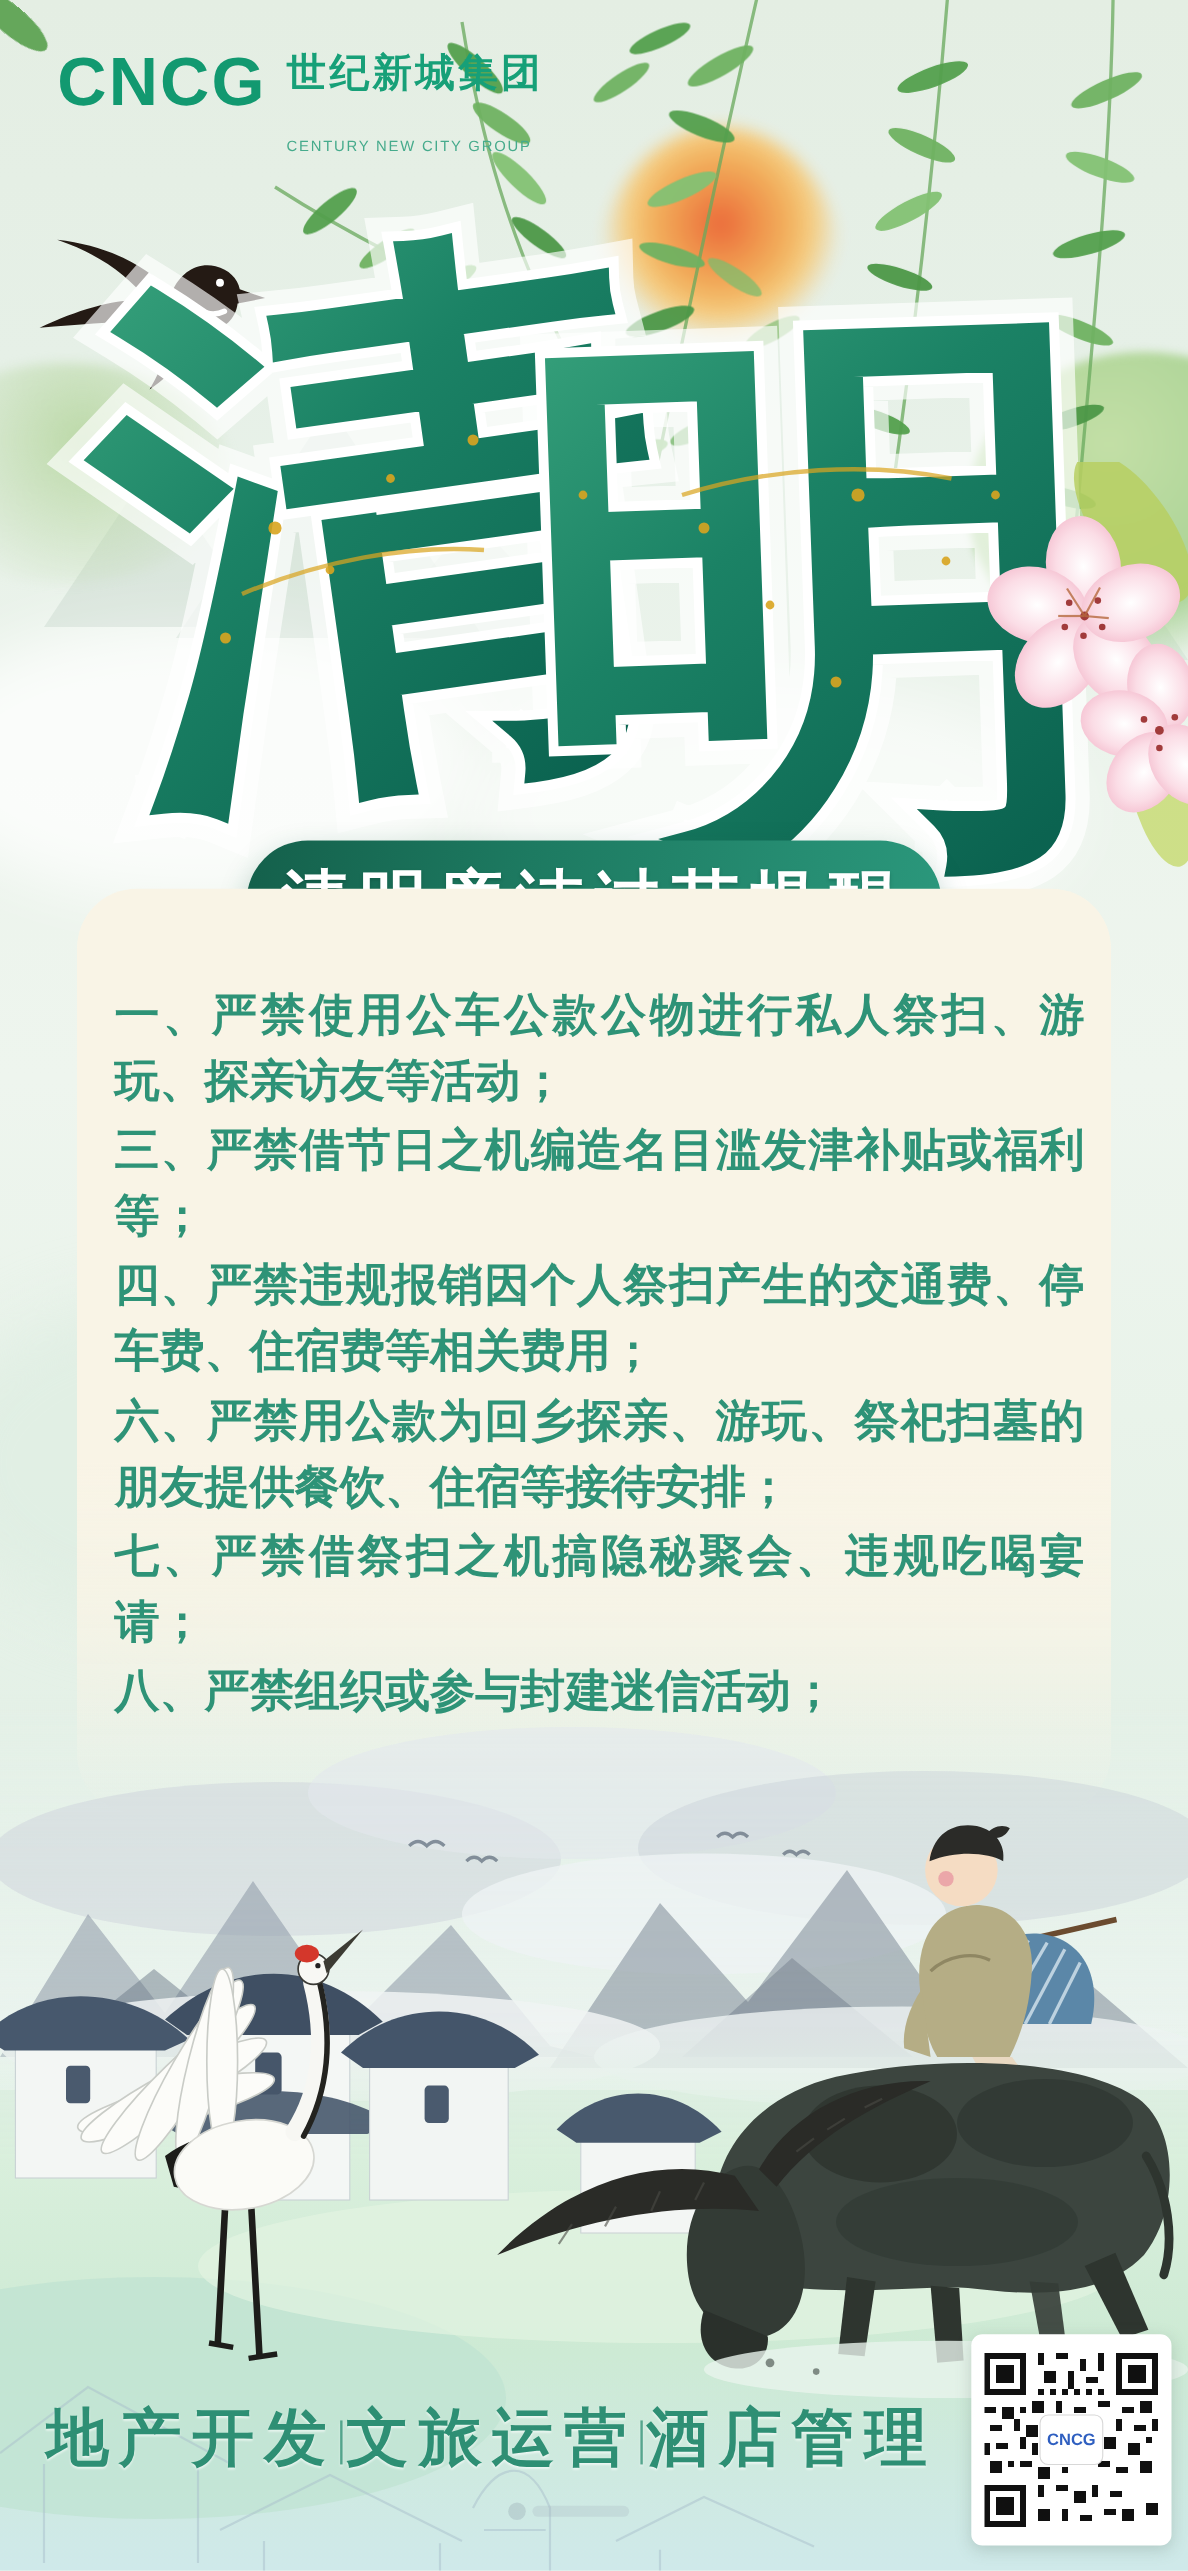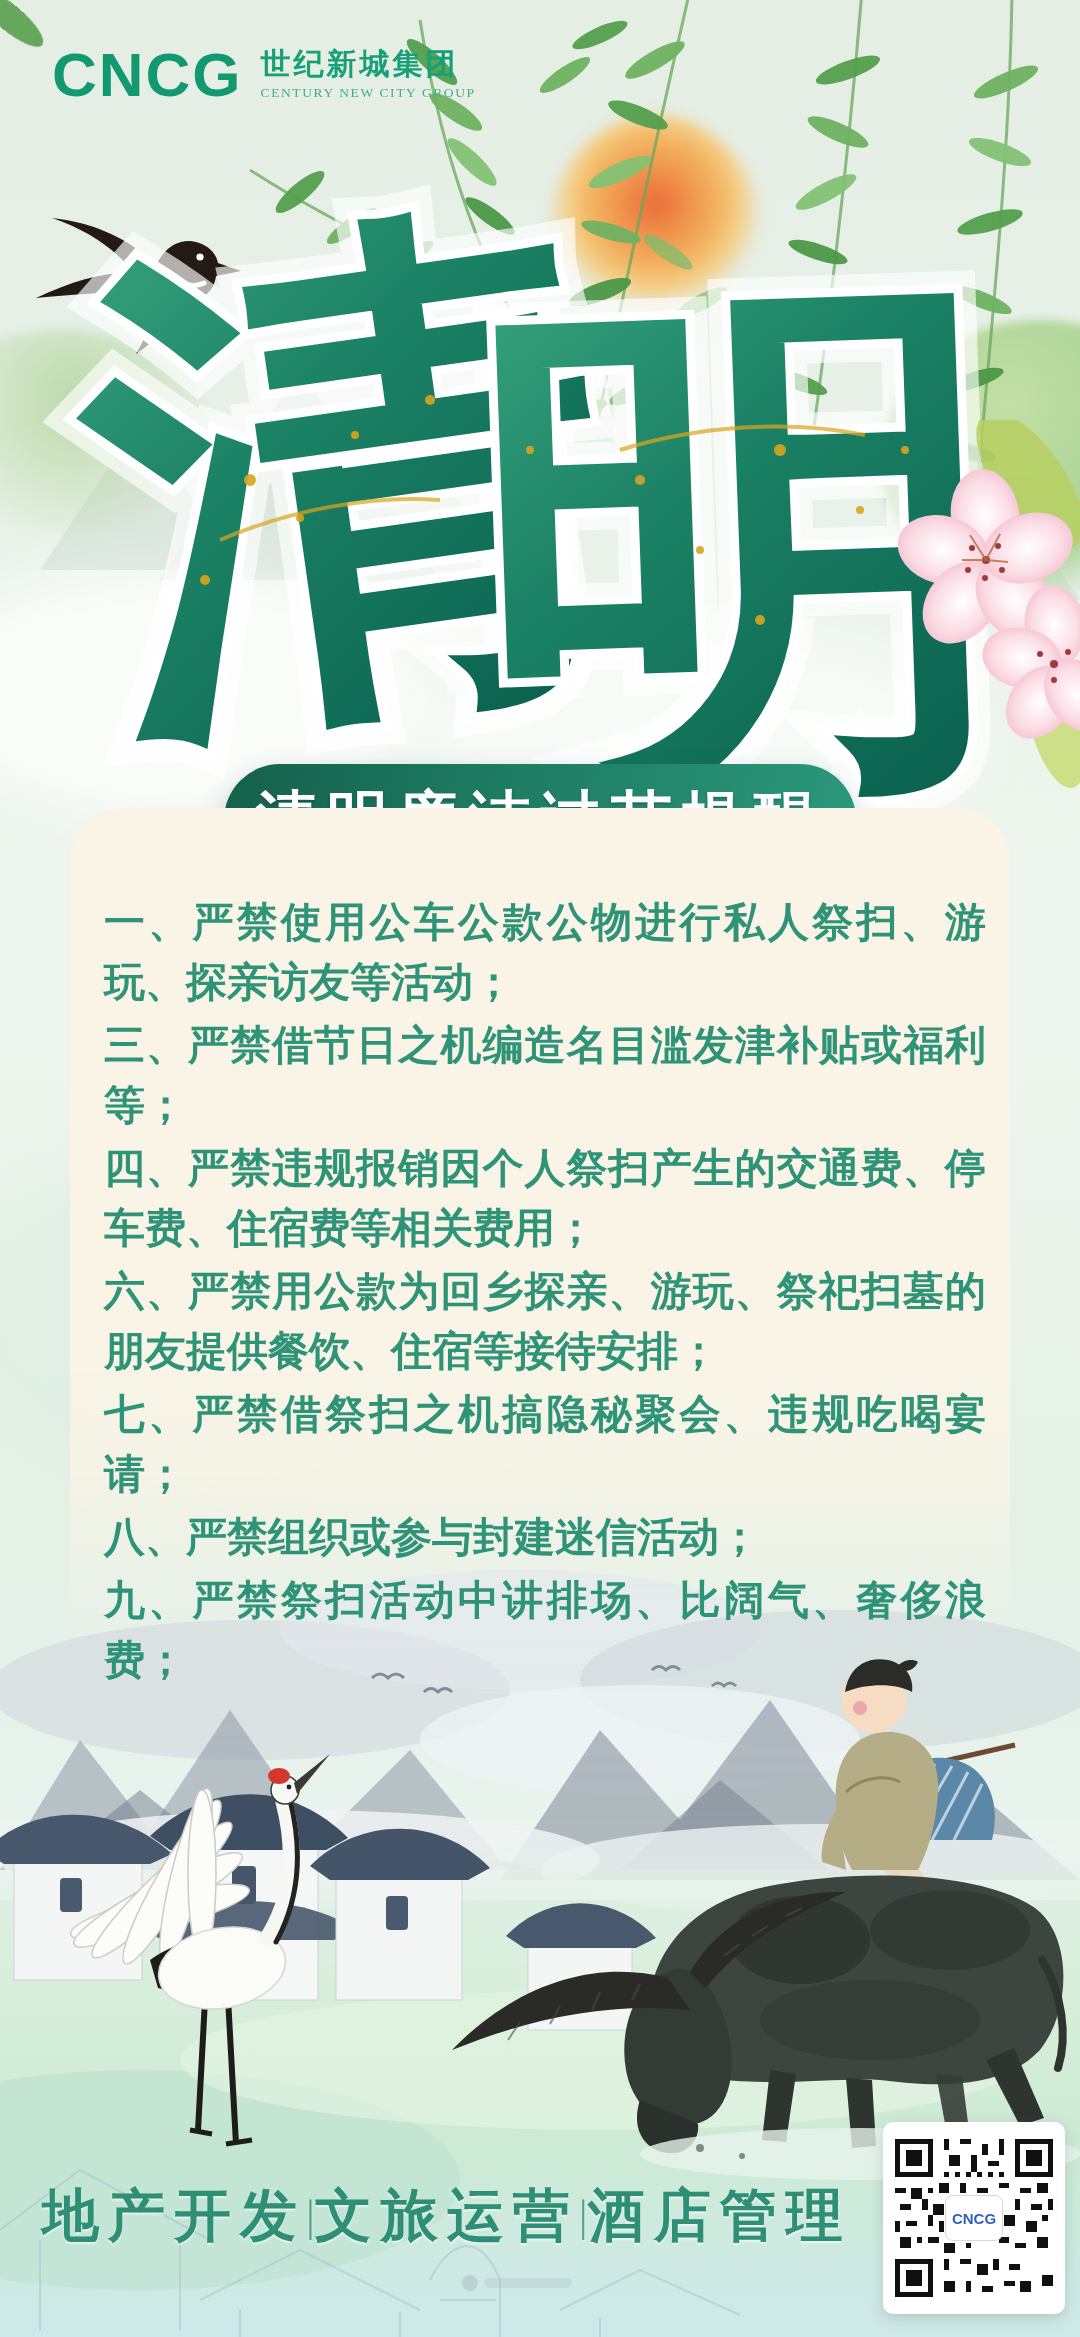--- a/index.html
+++ b/index.html
@@ -4,22 +4,22 @@
 <style>
   html,body{margin:0;padding:0;}
   body{font-family:"Liberation Serif","DejaVu Serif",serif;}
   .poster{position:relative;width:1080px;height:2337px;overflow:hidden;
     background:linear-gradient(180deg,#e4eee3 0%,#e6f0e7 14%,#ecf4ec 30%,#eef5ee 42%,#e9f3ea 55%,#e3f0e6 70%,#dcede1 84%,#d6ebdc 100%);}
   .mist{position:absolute;border-radius:50%;filter:blur(28px);}
   
   .logo{position:absolute;left:52px;top:44px;display:flex;align-items:flex-start;gap:18px;}
   .logo .mark{font-family:"Liberation Sans","DejaVu Sans",sans-serif;font-weight:bold;font-size:62px;line-height:62px;color:#129970;letter-spacing:2px;}
   .logo .names{display:flex;flex-direction:column;margin-top:4px;}
-  .logo .cn{font-family:Liberation Mono, monospace;font-weight:bold;font-size:30px;line-height:36px;color:#17a078;letter-spacing:3px;}
-  .logo .en{font-family:Liberation Serif, serif;font-size:13.5px;line-height:18px;color:#46ab8c;letter-spacing:1.6px;}
+  .logo .cn{font-family:Liberation Sans, sans-serif;font-weight:bold;font-size:36px;line-height:36px;color:#17a078;letter-spacing:3px;}
+  .logo .en{font-family:Liberation Sans, sans-serif;font-size:13.5px;line-height:18px;color:#46ab8c;letter-spacing:1.6px;margin-top:40px;}
   
   .sun{position:absolute;left:545px;top:115px;width:220px;height:260px;border-radius:50%;
     background:radial-gradient(ellipse 50% 42% at 50% 34%,#ec5f2d 0%,#f08a3e 30%,#f4ab52 55%,#f6c876 75%,rgba(246,210,130,0) 100%);
     filter:blur(7px);opacity:.92;}
   .hill{position:absolute;border-radius:50%;}
   
   .banner{position:absolute;left:50%;transform:translateX(-50%);top:764px;width:632px;height:112px;border-radius:58px;
     background:linear-gradient(100deg,#14604b 0%,#1d7a61 40%,#2b987c 100%);
     box-shadow:0 10px 26px rgba(22,92,72,.28);display:flex;align-items:center;justify-content:center;}
   .banner span{color:#ffffff;font-size:61px;font-weight:bold;letter-spacing:10px;text-shadow:0 2px 3px rgba(10,60,45,.35);}
@@ -353,21 +353,20 @@
     </g>
   </svg>
 
   <div class="notice">
     <p>一、严禁使用公车公款公物进行私人祭扫、游玩、探亲访友等活动；</p>
     <p>三、严禁借节日之机编造名目滥发津补贴或福利等；</p>
     <p>四、严禁违规报销因个人祭扫产生的交通费、停车费、住宿费等相关费用；</p>
     <p>六、严禁用公款为回乡探亲、游玩、祭祀扫墓的朋友提供餐饮、住宿等接待安排；</p>
     <p>七、严禁借祭扫之机搞隐秘聚会、违规吃喝宴请；</p>
     <p>八、严禁组织或参与封建迷信活动；</p>
-    <p>九、严禁祭扫活动中讲排场、比阔气、奢侈浪费；</p>
   </div>
 
   <div class="logo">
     <span class="mark">CNCG</span>
     <span class="names">
       <span class="cn">世纪新城集团</span>
       <span class="en">CENTURY NEW CITY GROUP</span>
     </span>
   </div>
 

